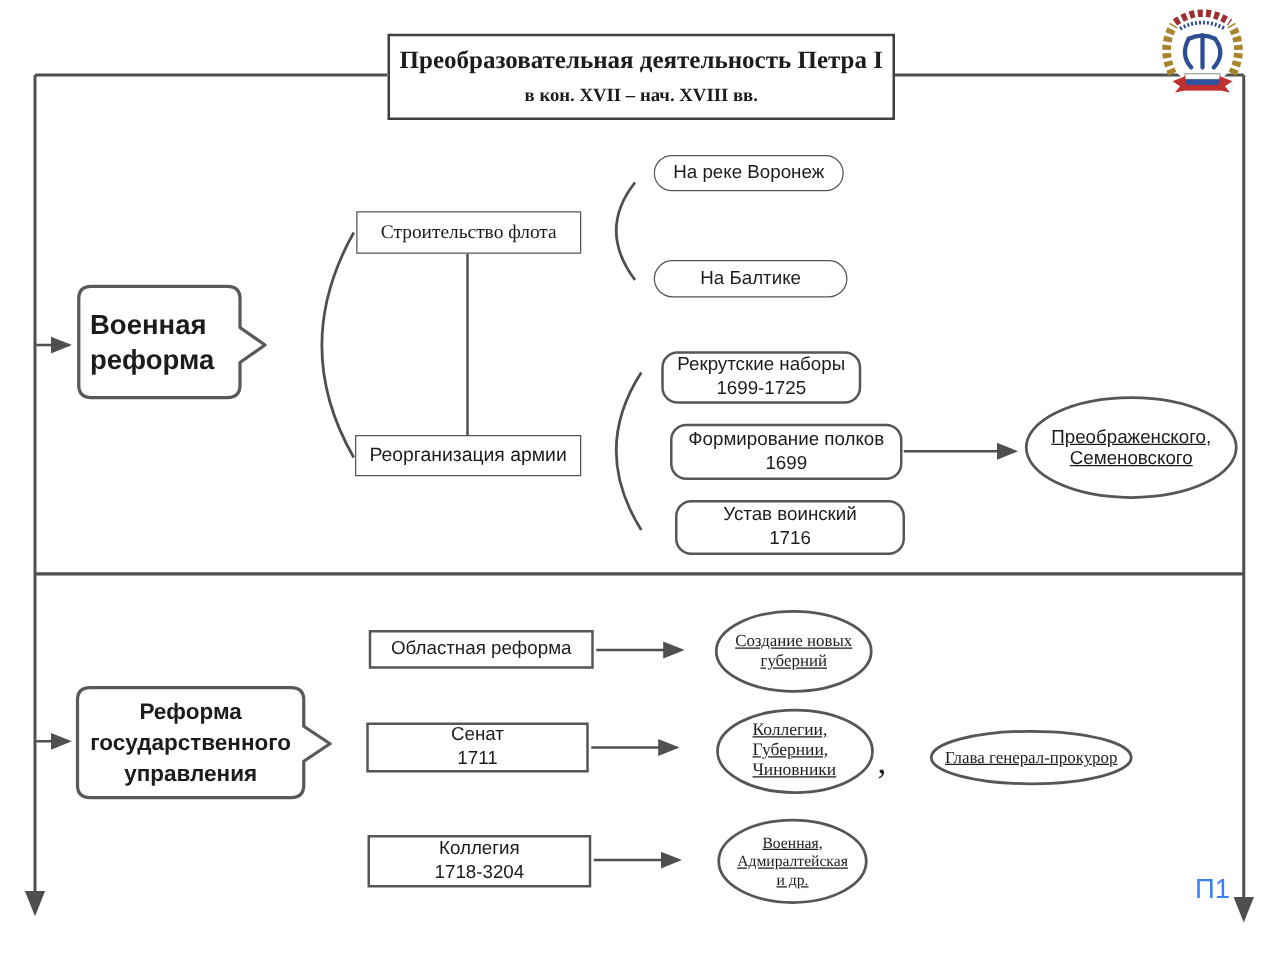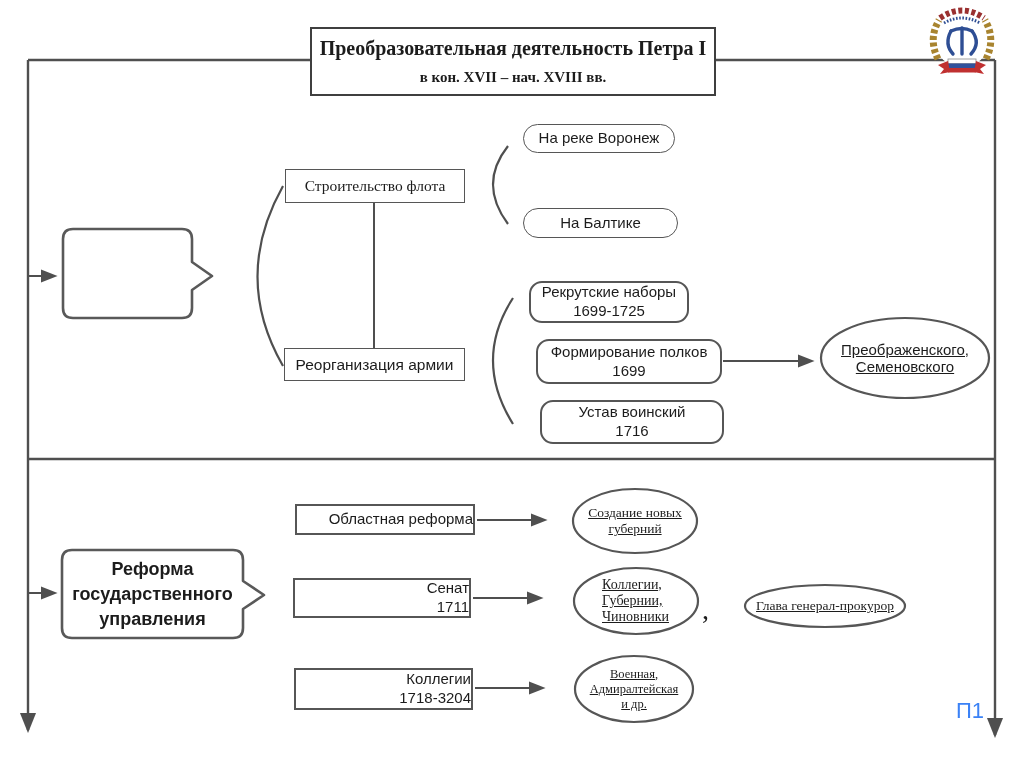--- a/index.html
+++ b/index.html
@@ -9,21 +9,21 @@
     font-family:"Liberation Sans", sans-serif; color:#1c1c1c; overflow:hidden;
   }
   #connectors { position:absolute; left:0; top:0; z-index:1; }
   .node { position:absolute; background:#fff; border:1.6px solid #565656;
           display:flex; flex-direction:column; align-items:center; justify-content:center;
           text-align:center; z-index:2; line-height:1.25; }
   .serif { font-family:"Liberation Serif", serif; }
   .pill  { border-radius:15px; }
   .round { border-radius:13px; border-width:2px; }
   .plain { border-width:1.6px; }
-  .row-box { border-width:2px;align-items:flex-end; }
+  .row-box { border-width:2px; }
   .ellipse-label { position:absolute; z-index:2; display:flex; flex-direction:column;
           align-items:center; justify-content:center; text-align:center; background:transparent;text-decoration:underline; }
   .title-box { position:absolute; left:310px; top:27px; width:406px; height:69px;
           background:#fff; border:2px solid #3f3f3f; z-index:2; text-align:center;
           font-family:"Liberation Serif", serif; font-weight:bold; }
   .title-box .t1 { font-size:20px; margin-top:8px; }
   .title-box .t2 { font-size:15px; margin-top:9px; }
   .callout-text { position:absolute; z-index:2; display:flex; flex-direction:column;
           justify-content:center; font-weight:bold; background:transparent; }
   #military-label { left:63px; top:229px; width:128px; height:89px; padding-left:9px;
@@ -103,20 +103,24 @@
       <g>
         <rect x="24" y="54" width="28" height="4.5" fill="#ffffff" stroke="#8a8a8a" stroke-width="0.8"></rect>
         <rect x="24" y="58.5" width="28" height="4.5" fill="#30519c"></rect>
         <rect x="24" y="63" width="28" height="4.5" fill="#c03030"></rect>
         <path d="M24,56 L14,60 L20,64 L16,69 L26,67 Z" fill="#c03030"></path>
         <path d="M52,56 L62,60 L56,64 L60,69 L50,67 Z" fill="#c03030"></path>
       </g>
     </svg>
   </div>
 
+  <div class="callout-text" id="military-label">
+    <div>Военная</div>
+    <div>реформа</div>
+  </div>
 
   <div class="node plain serif fs15-5" style="left:285px;top:169px;width:180px;height:34px;">
     <div>Строительство флота</div>
   </div>
 
   <div class="node pill fs15" style="left:523px;top:124px;width:152px;height:29px;">
     <div>На реке Воронеж</div>
   </div>
 
   <div class="node pill fs15" style="left:523px;top:208px;width:155px;height:30px;">
@@ -173,21 +177,21 @@
     <div>Чиновники</div>
   </div>
 
   <div id="comma">,</div>
 
   <div class="ellipse-label serif fs13" style="left:745px;top:586px;width:160px;height:40px;">
     <div>Глава генерал-прокурор</div>
   </div>
 
   <div class="node row-box fs15" style="left:294px;top:668px;width:179px;height:42px;">
-    <div>Коллегии</div>
+    <div>Коллегия</div>
     <div>1718-3204</div>
   </div>
 
   <div class="ellipse-label serif fs12" style="left:577px;top:658px;width:114px;height:62px;">
     <div>Военная,</div>
     <div>Адмиралтейская</div>
     <div>и др.</div>
   </div>
 
   <div id="slide-label">П1</div>

